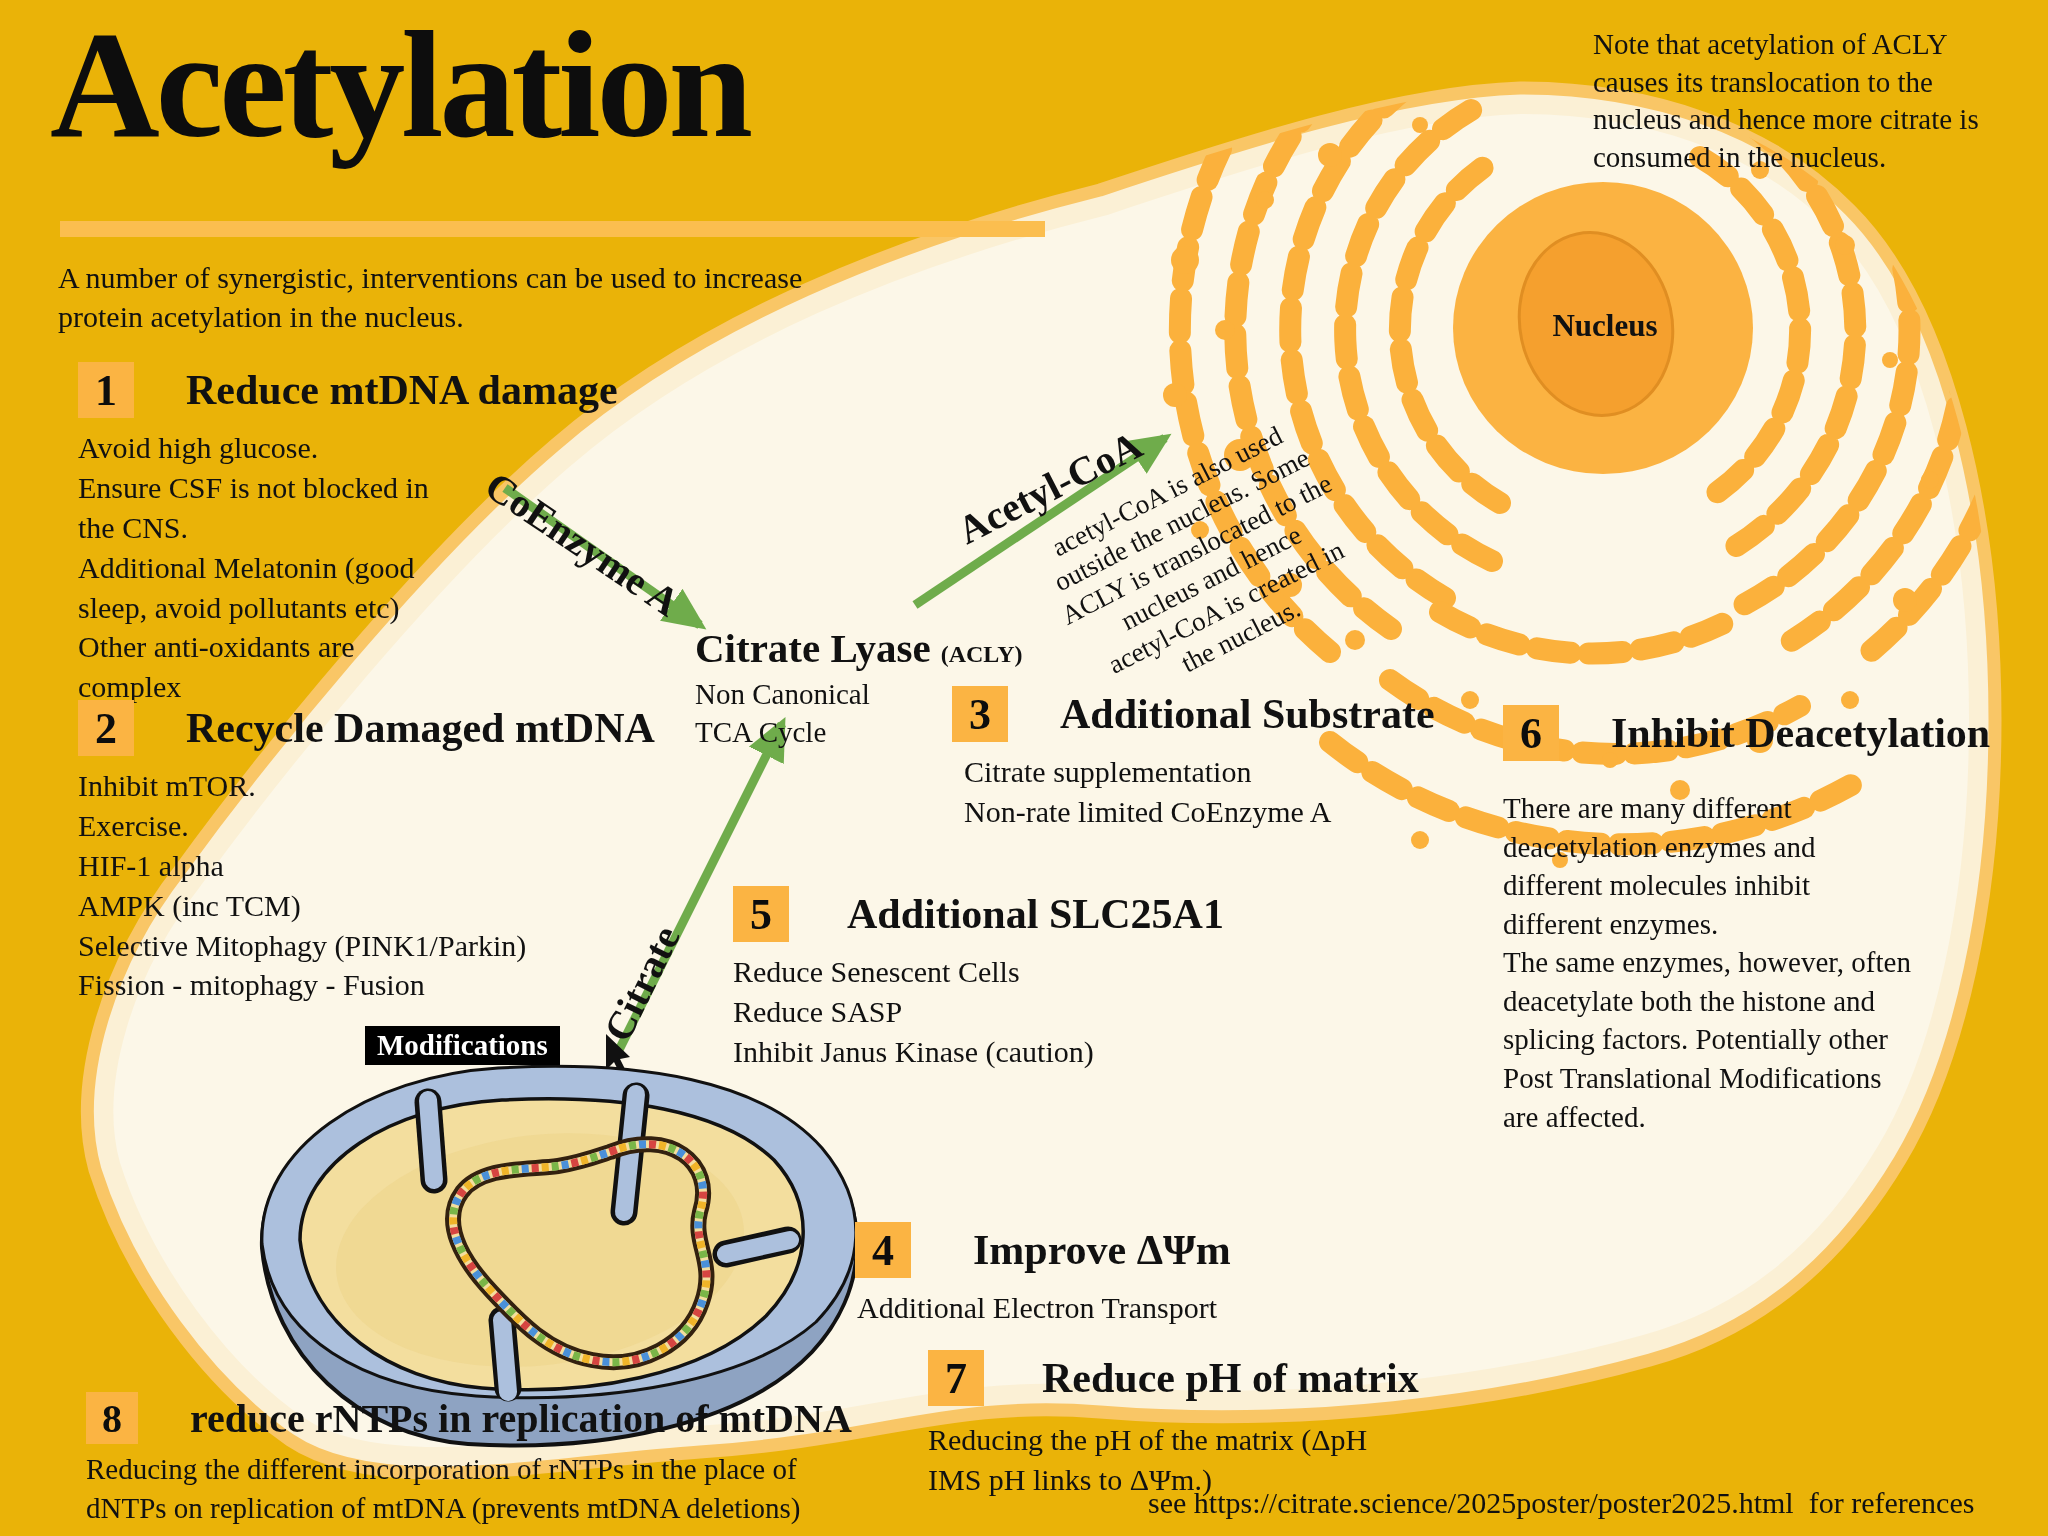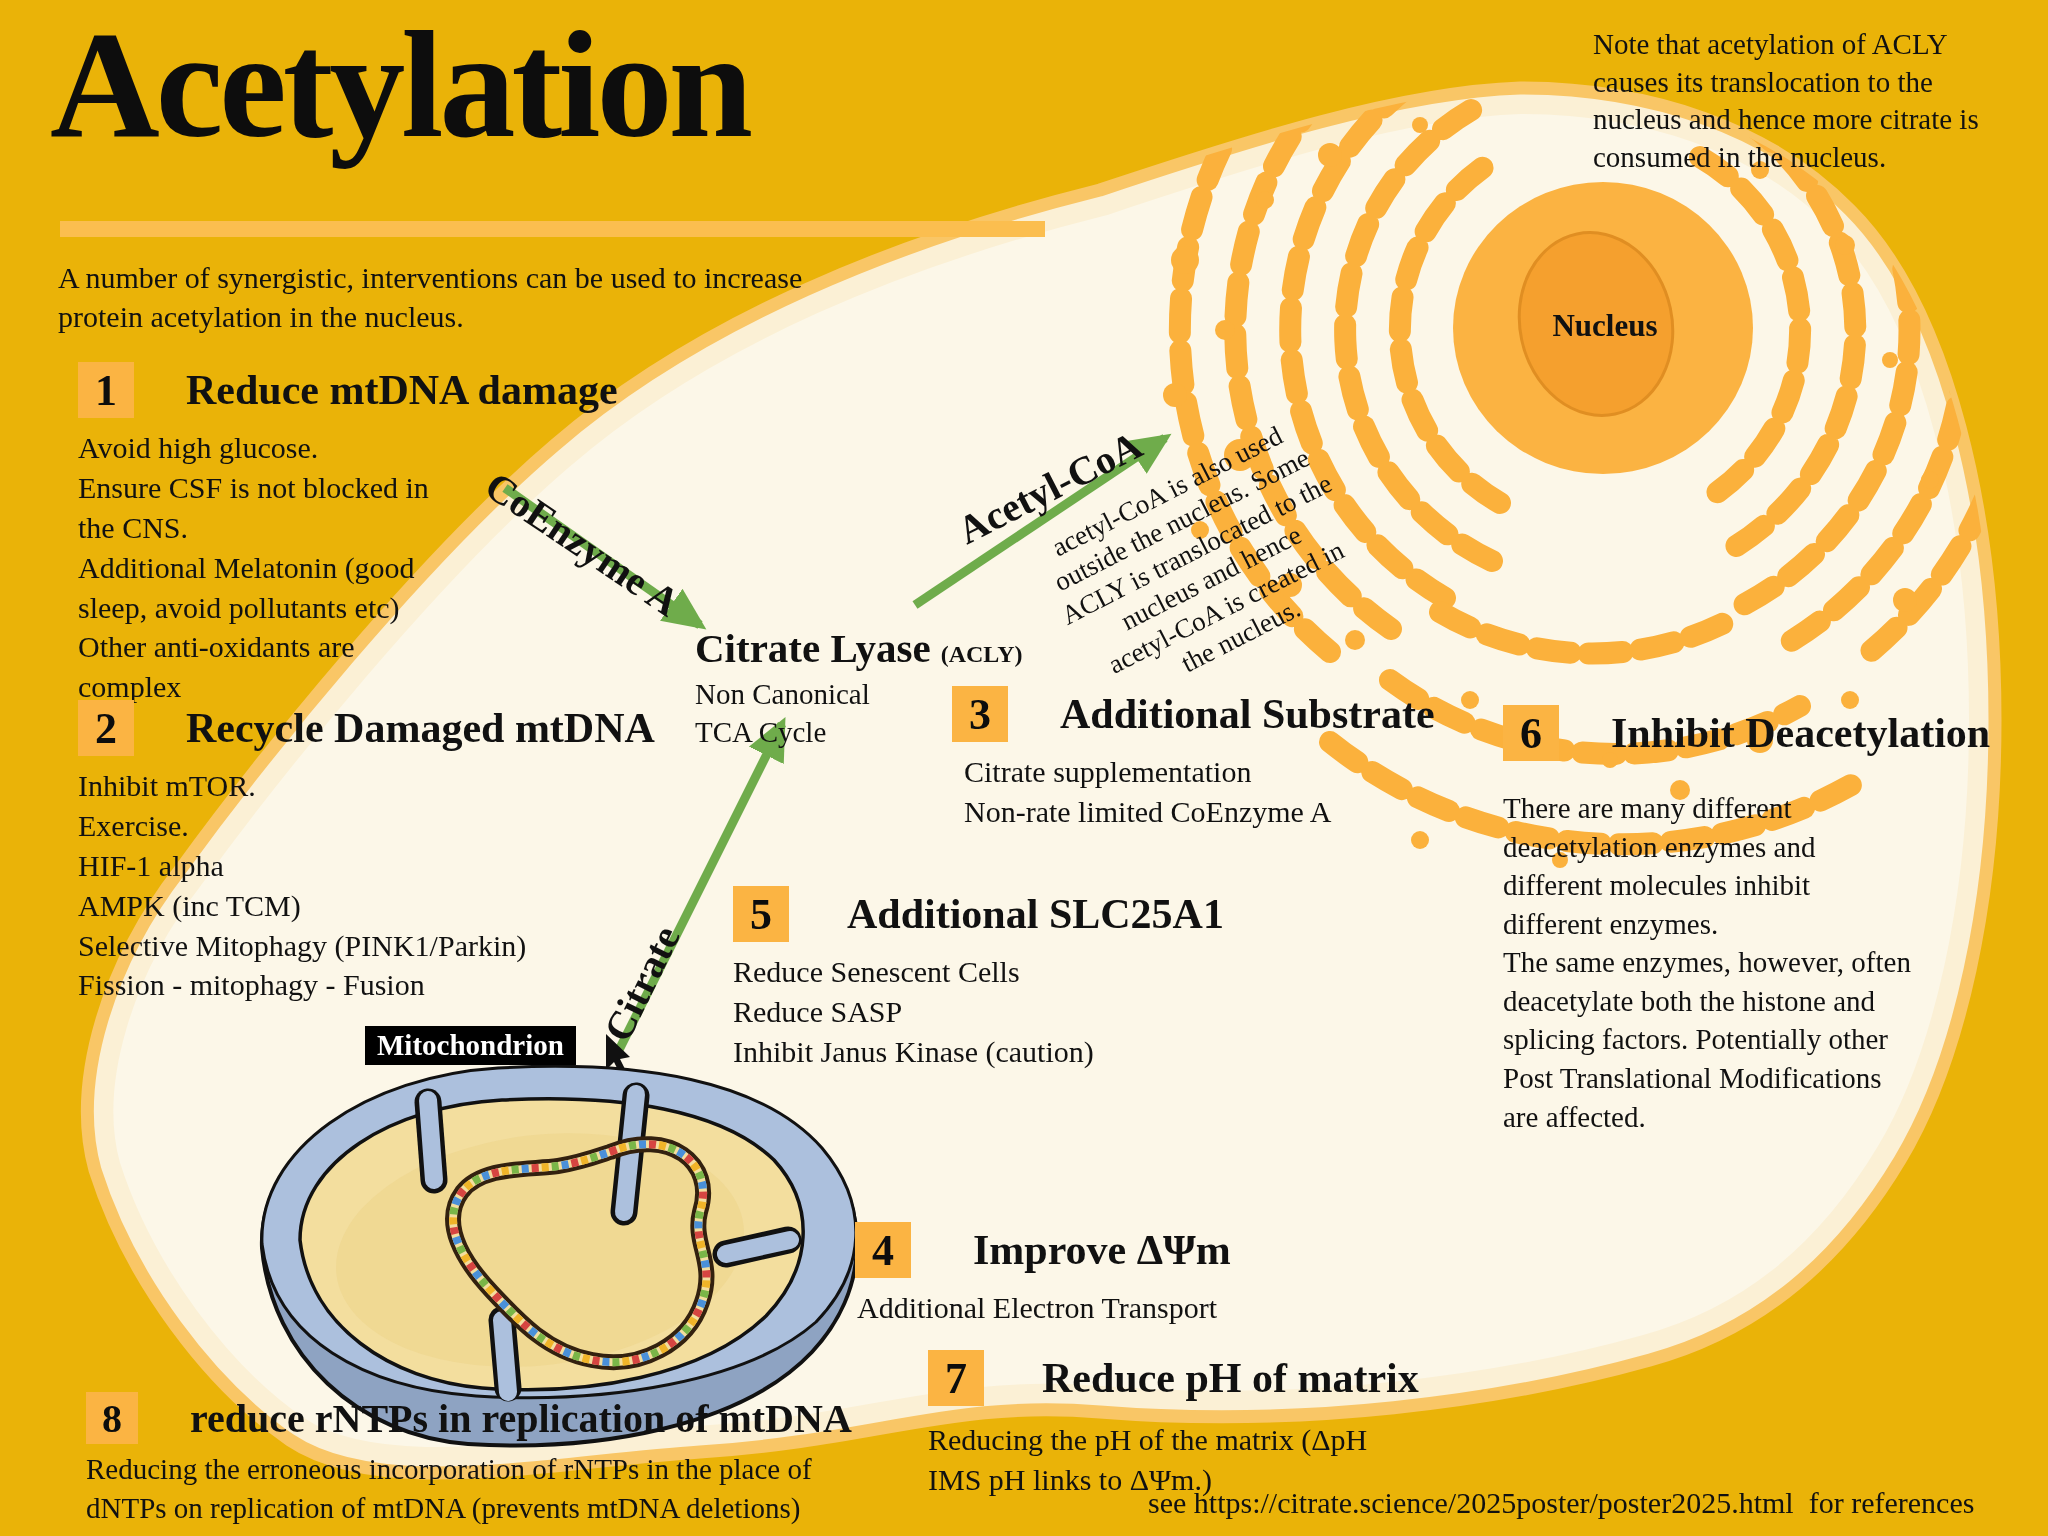--- a/index.html
+++ b/index.html
@@ -293,21 +293,21 @@
       </div>
     <div class="ibody">Reducing the pH of the matrix  (ΔpH
 IMS pH links to ΔΨm.)</div>
   </div>
 
   <div class="abs item" id="item-8">
     <div class="ihead">
         <div class="nbox">8</div>
       <div class="ititle">reduce rNTPs in replication of mtDNA</div>
       </div>
-    <div class="ibody">Reducing the erroneous incorporation of rNTPs in the place of
+    <div class="ibody">Reducing the different incorporation of rNTPs in the place of
 dNTPs on replication of mtDNA (prevents mtDNA deletions)</div>
   </div>
 
   <div class="abs enzyme">
     <div class="enzyme-line">
       <span class="enzyme-name">Citrate Lyase</span>
       <span class="enzyme-abbr">(ACLY)</span>
     </div>
     <div class="enzyme-sub">Non Canonical
 TCA Cycle</div>
@@ -316,18 +316,18 @@
   <div class="abs arrow-label" id="lbl-coenzyme">CoEnzyme A</div>
   <div class="abs arrow-label" id="lbl-acetyl">Acetyl-CoA</div>
   <div class="abs arrow-label" id="lbl-citrate">Citrate</div>
   <div class="abs acetyl-note">acetyl-CoA is also used
 outside the nucleus. Some
 ACLY is translocated to the
 nucleus and hence
 acetyl-CoA is created in
 the nucleus.</div>
 
-  <div class="abs mito-label">Mitochondrion</div>
+  <div class="abs mito-label">Modifications</div>
   <div class="abs nucleus-label">Nucleus</div>
 
   <div class="abs footer">see https://citrate.science/2025poster/poster2025.html  for references</div>
 
 </div>
 
 </body></html>

